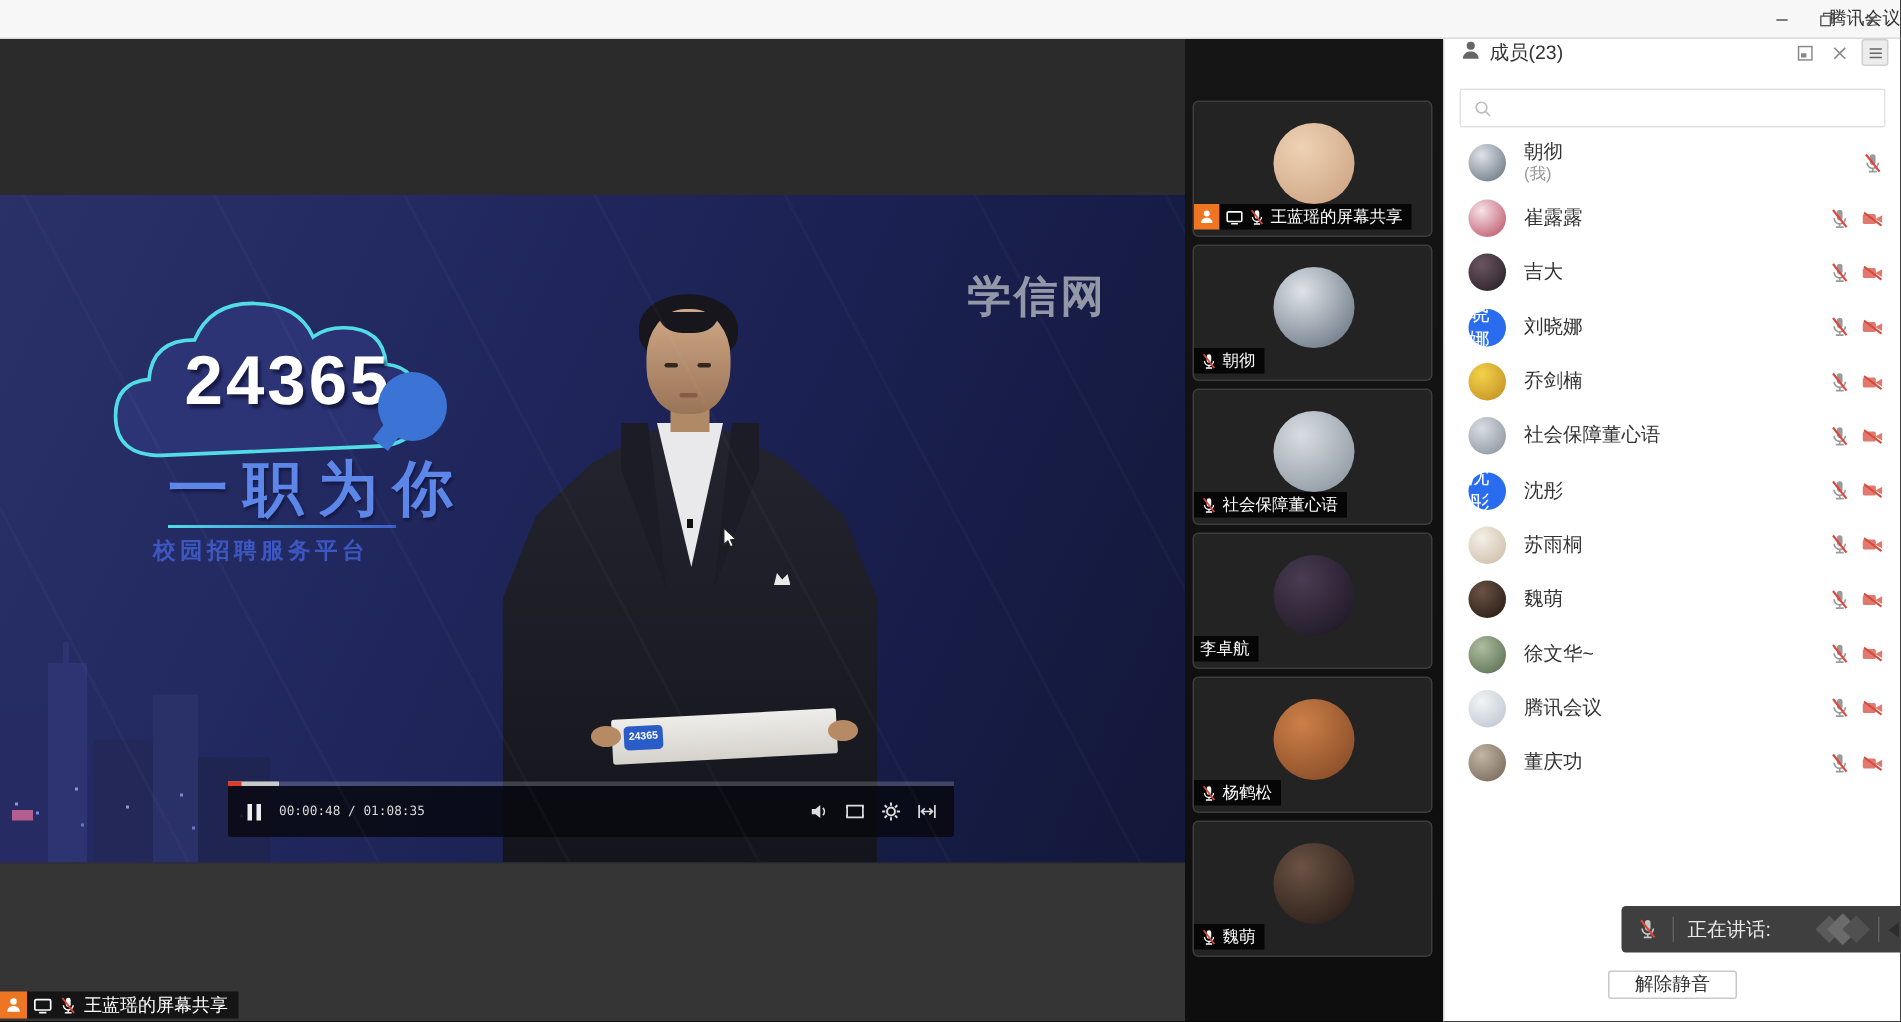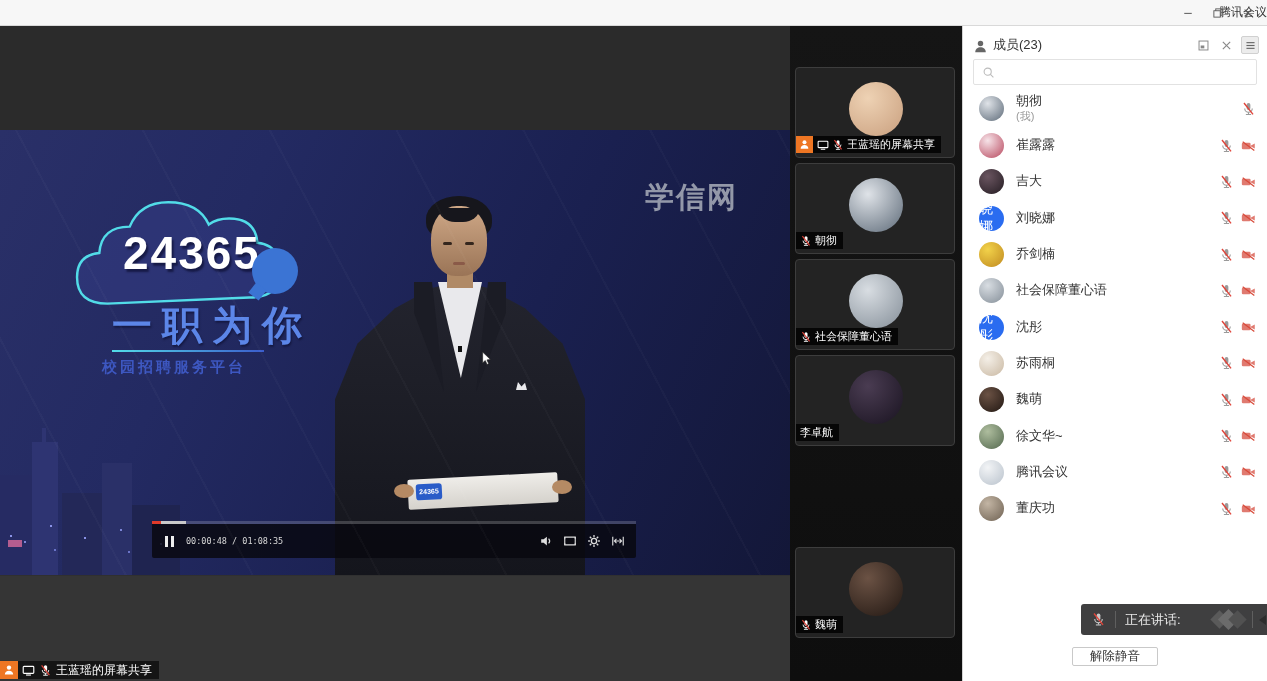--- a/index.html
+++ b/index.html
@@ -121,21 +121,21 @@
   .t-label { position:absolute; left:0; bottom:4px; display:flex; align-items:stretch; height:17px; }
   .t-badge { width:17px; height:17px; background:#ee7623; display:flex; align-items:center; justify-content:center; }
   .t-badge svg { width:11px; height:11px; color:#fff; }
   .t-dark { display:flex; align-items:center; gap:3px; background:rgba(0,0,0,.82); padding:0 6px 0 4px; color:#fff; }
   .t-dark svg { width:12px; height:12px; }
   .t-dark .t-text { font-size:11px; color:#fff; white-space:nowrap; }
 
   
   .panel { position:absolute; left:962px; top:26px; width:305px; height:655px; background:#fff;
     border-left:1px solid #d4d4d4; }
-  .p-head { position:absolute; left:0; top:0; width:100%; height:28px; display:flex; align-items:flex-end; padding:0 8px 0 10px; }
+  .p-head { position:absolute; left:0; top:0; width:100%; height:28px; display:flex; align-items:flex-start; padding:0 8px 0 10px; }
   .p-head .p-ico { width:15px; height:15px; color:#666; margin-right:5px; }
   .p-title { font-size:13px; color:#333; }
   .p-actions { margin-left:auto; display:flex; align-items:center; gap:7px; }
   .p-actions .a { width:16px; height:16px; color:#888; display:flex; align-items:center; justify-content:center; }
   .p-actions .a svg { width:13px; height:13px; }
   .p-actions .a.boxed { width:18px; height:18px; background:#ececec; border:1px solid #d0d0d0; border-radius:2px; color:#666; }
 
   .search-wrap { position:absolute; left:10px; right:10px; top:33px; height:26px;
     border:1px solid #e2e2e2; border-radius:2px; background:#fff; display:flex; align-items:center; }
   .search-wrap svg { width:13px; height:13px; color:#bbb; margin:0 5px 0 8px; }
@@ -423,20 +423,33 @@
       <div class="thumb" style="top: 329px;">
     <div class="t-avatar" style="background: radial-gradient(circle at 35% 30%, rgb(74, 60, 82), rgb(25, 19, 32));"></div>
     <div class="t-label">
 
       <div class="t-dark">
 
         <span class="t-text">李卓航</span>
       </div>
     </div>
   </div>
+      <div class="thumb" style="top: 425px;">
+    <div class="t-avatar" style="background: radial-gradient(circle at 35% 30%, rgb(205, 128, 72), rgb(126, 68, 35));"></div>
+    <div class="t-label">
+
+      <div class="t-dark">
+
+        <svg>
+              <use href="#i-mic-off"></use>
+            </svg>
+        <span class="t-text">杨鹤松</span>
+      </div>
+    </div>
+  </div>
       <div class="thumb" style="top: 521px;">
     <div class="t-avatar" style="background: radial-gradient(circle at 35% 30%, rgb(107, 82, 68), rgb(33, 23, 18));"></div>
     <div class="t-label">
 
       <div class="t-dark">
 
         <svg>
               <use href="#i-mic-off"></use>
             </svg>
         <span class="t-text">魏萌</span>

